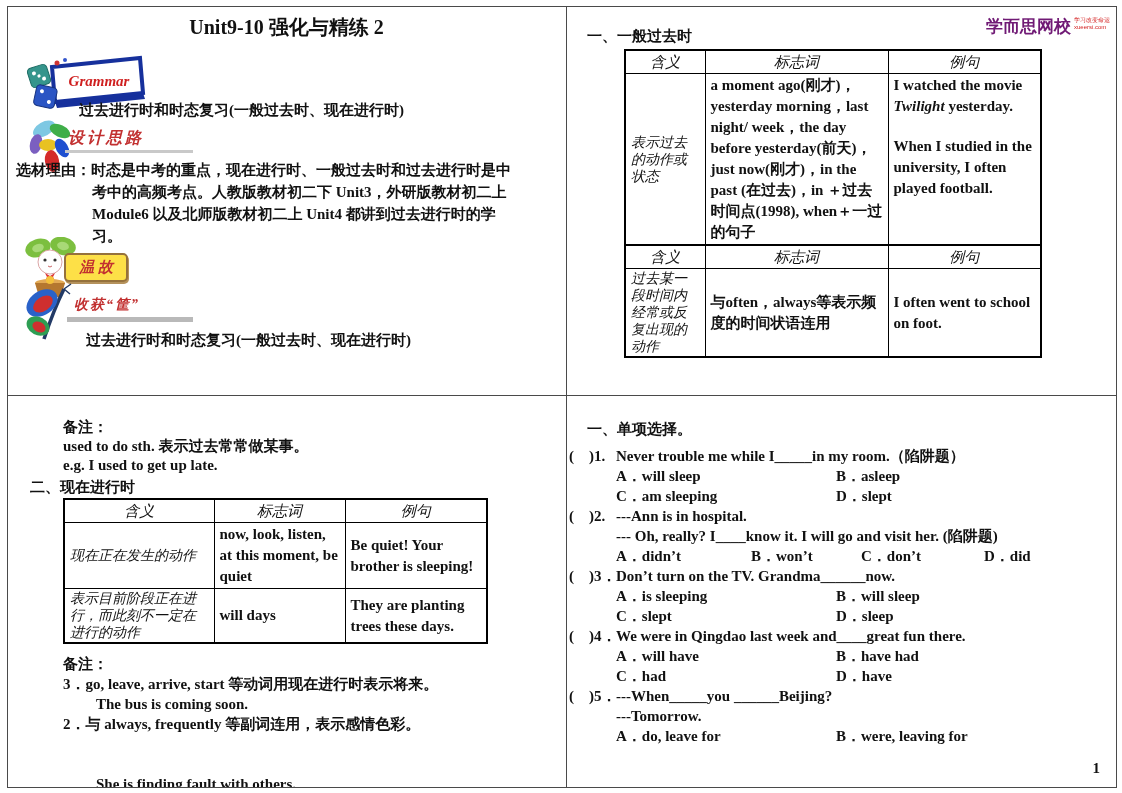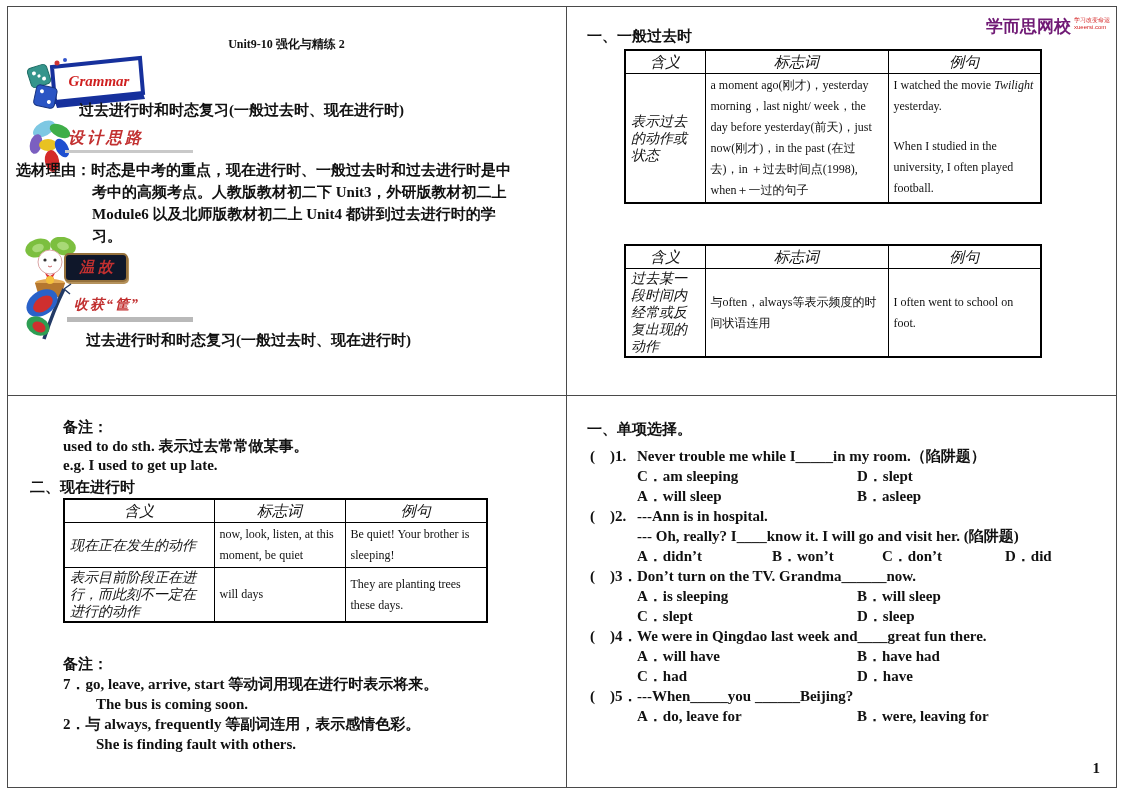--- a/index.html
+++ b/index.html
@@ -16,52 +16,52 @@
   .abs{position:absolute;}
   .b{font-weight:bold;}
   .kai{font-style:italic;}
   .red{color:#c23030;}
   .center{text-align:center;}
   
   table.gram{border-collapse:collapse;border:2px solid #000;table-layout:fixed;}
   table.gram td,table.gram th{border:1px solid #000;padding:1px 5px;vertical-align:middle;}
   th.hd{font-weight:normal;font-style:italic;font-size:15px;height:20px;text-align:center;}
   td.meaning{font-style:italic;font-size:14px;line-height:17px;padding:2px 4px;}
-  td.bodycell{font-weight:normal;font-size:12px;line-height:21px;}
+  td.bodycell{font-weight:bold;font-size:15px;line-height:21px;}
   .extop{vertical-align:top !important;}
   
-  .qlist{position:absolute;left:23px;top:50px;width:528px;font-weight:bold;font-size:15px;line-height:20px;font-family:Liberation Serif, serif;}
+  .qlist{position:absolute;left:2px;top:50px;width:528px;font-weight:bold;font-size:15px;line-height:20px;font-family:Liberation Serif, serif;}
   .qrow .pfx{display:inline-block;width:47px;}
   .cont{padding-left:47px;}
   .opts2{padding-left:47px;}
   .opts2 .opt{display:inline-block;width:220px;}
   .opts4{padding-left:47px;}
   .opts4 .opt1{display:inline-block;width:135px;}
   .opts4 .opt2{display:inline-block;width:110px;}
   .opts4 .opt3{display:inline-block;width:123px;}
   
   .underbar{position:absolute;height:3px;background:#c9c9c9;}
-  .sign{position:absolute;background:#0f172a;border:2px solid #95713c;border-radius:5px;
+  .sign{position:absolute;background:#fde047;border:2px solid #95713c;border-radius:5px;
         box-shadow:1px 2px 0 #b5925c;display:flex;align-items:center;justify-content:center;}
   .brand{position:absolute;right:6px;top:8px;display:flex;align-items:flex-start;gap:3px;}
   .brand .main{color:#701a75;font-weight:bold;font-size:17px;font-family:"Liberation Sans",sans-serif;}
   .brand .sub{display:flex;flex-direction:column;line-height:7px;margin-top:2px;}
   .brand .sub span{font-size:6px;color:#d42222;font-family:"Liberation Sans",sans-serif;}
   .pageno{position:absolute;right:16px;bottom:10px;font-weight:bold;font-size:15px;}
 </style>
 </head>
 <body>
 
 <div class="stage">
   <div class="page">
     <div class="vdiv"></div>
     <div class="hdiv"></div>
 
     <div class="quad q1">
-      <div class="abs b center" style="left:0;right:0;top:29px;font-size:12px;">Unit9-10 强化与精练 2</div>
+      <div class="abs b center" style="left:0;right:0;top:7px;font-size:20px;">Unit9-10 强化与精练 2</div>
 
       <svg class="abs" style="left:18px;top:48px;" width="122" height="58" viewBox="0 0 122 58">
         <path d="M117 38 L119 44 L31 53 L29 47 Z" fill="#16309c"></path>
         <path d="M26 12 L114 3 L117 38 L29 47 Z" fill="#ffffff" stroke="#16309c" stroke-width="4"></path>
         <g transform="rotate(-18 13 21)">
           <rect x="3" y="11" width="20" height="20" rx="4" fill="#36958c" stroke="#1c6b63"></rect>
           <circle cx="9" cy="17" r="2" fill="#fff"></circle>
             <circle cx="17" cy="25" r="2" fill="#fff"></circle>
             <circle cx="13" cy="21" r="1.6" fill="#fff"></circle>
         </g>
@@ -209,40 +209,40 @@
         <tr>
           <td class="meaning">表示目前阶段正在进行，而此刻不一定在进行的动作</td>
           <td class="bodycell">will days</td>
           <td class="bodycell">They are planting trees these days.</td>
         </tr>
       </tbody>
         </table>
 
       <div class="abs b" style="left:55px;top:258px;font-size:15px;line-height:20px;width:490px;">
         <div>备注：</div>
-        <div>7．go, leave, arrive, start 等动词用现在进行时表示将来。</div>
+        <div>3．go, leave, arrive, start 等动词用现在进行时表示将来。</div>
         <div style="padding-left:33px;">The bus is coming soon.</div>
         <div>2．与 always, frequently 等副词连用，表示感情色彩。</div>
-        <div style="padding-left:33px;">She is finding fault with others.</div>
+        <div style="padding-left:33px;margin-top:40px;">She is finding fault with others.</div>
       </div>
     </div>
 
     <div class="quad q4">
       <div class="abs b" style="left:20px;top:24px;font-size:15px;">一、单项选择。</div>
 
       <div class="qlist">
 
         <div class="qrow">
           <span class="pfx">(　)1.</span><span>Never trouble me while I_____in my room.（陷阱题）</span>
         </div>
         <div class="opts2">
+          <span class="opt">A．will sleep</span><span>B．asleep</span>
+        </div>
+        <div class="opts2">
           <span class="opt">C．am sleeping</span><span>D．slept</span>
-        </div>
-        <div class="opts2">
-          <span class="opt">A．will sleep</span><span>B．asleep</span>
         </div>
 
         <div class="qrow">
           <span class="pfx">(　)2.</span><span>---Ann is in hospital.</span>
         </div>
         <div class="cont">--- Oh, really? I____know it. I will go and visit her. (陷阱题)</div>
         <div class="opts4">
           <span class="opt1">A．didn’t</span><span class="opt2">B．won’t</span><span class="opt3">C．don’t</span><span>D．did</span>
         </div>
 
@@ -262,20 +262,21 @@
         <div class="opts2">
           <span class="opt">A．will have</span><span>B．have had</span>
         </div>
         <div class="opts2">
           <span class="opt">C．had</span><span>D．have</span>
         </div>
 
         <div class="qrow">
           <span class="pfx">(　)5．</span><span>---When_____you ______Beijing?</span>
         </div>
+        <div class="cont">---Tomorrow.</div>
         <div class="opts2">
           <span class="opt">A．do, leave for</span><span>B．were, leaving for</span>
         </div>
       </div>
     </div>
 
     <div class="pageno">1</div>
   </div>
 </div>
 

